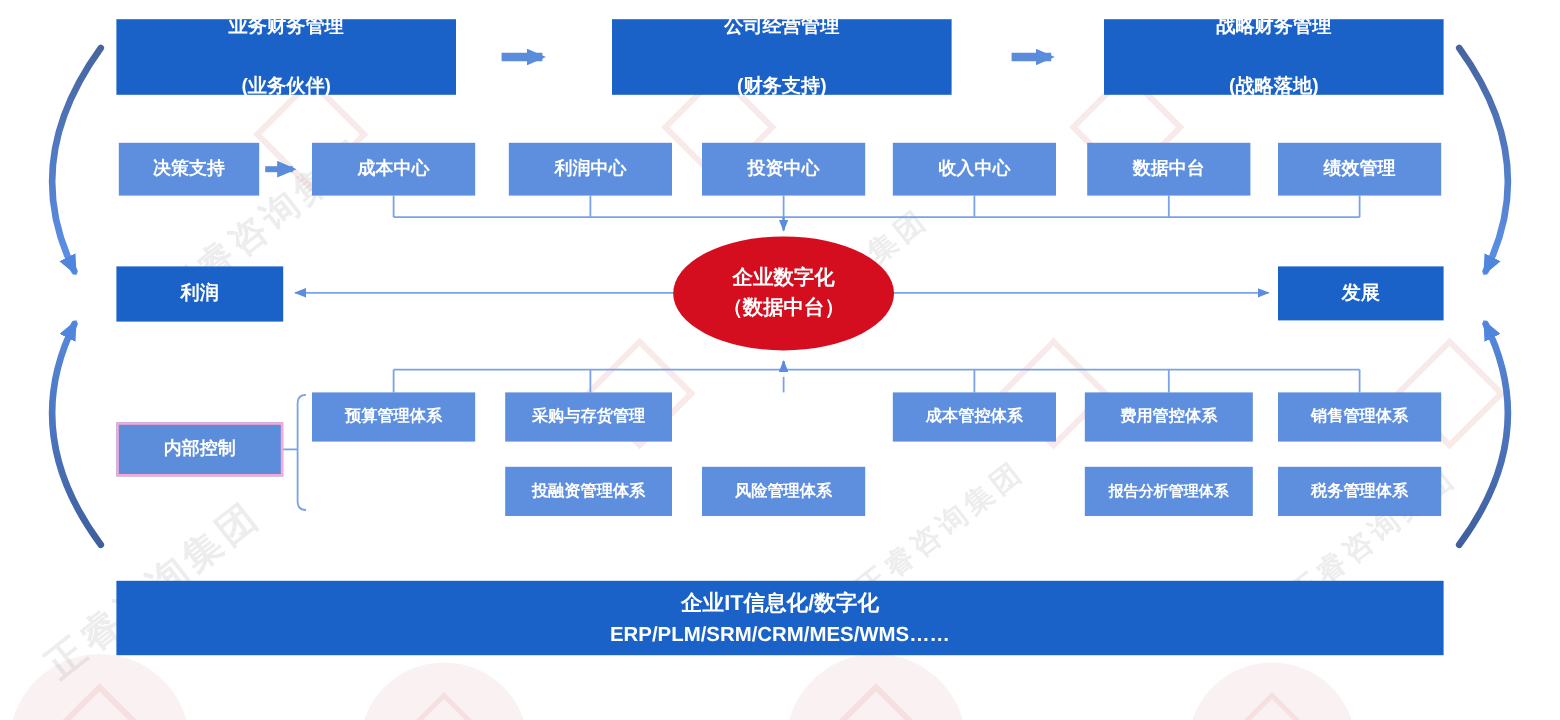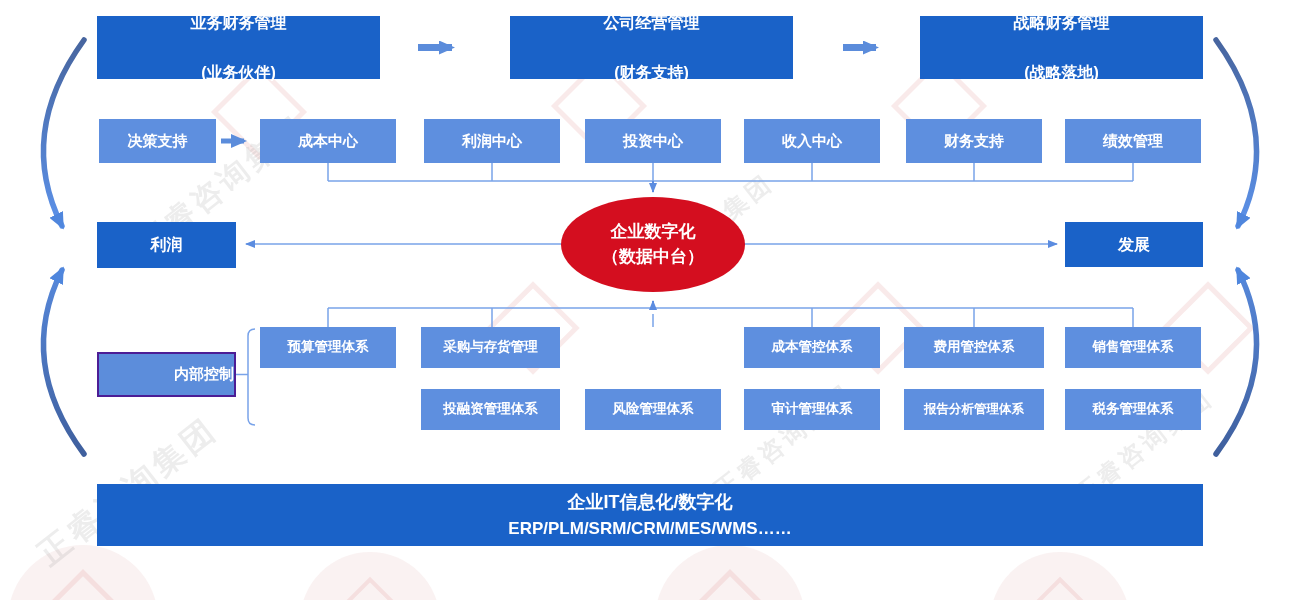--- a/index.html
+++ b/index.html
@@ -15,21 +15,21 @@
   .dark{background:#1a62c8;}
   .light{background:#5e8fdf;}
   .top-box{font-size:16px;gap:28px;}
   .mid-box{font-size:15px;}
   .grid-box{font-size:13.5px;}
   .hub{
     position:absolute;border-radius:50%;background:#d40e1f;color:#fff;
     display:flex;flex-direction:column;align-items:center;justify-content:center;
     font-weight:bold;font-size:17px;text-align:center;line-height:1.45;
   }
-  .ic-box{background:#5c8ddb;border:2px solid #4c1d95;font-size:15px;align-items:flex-end;}
+  .ic-box{background:#5c8ddb;border:2px solid #f9a8d4;font-size:15px;}
   .it-bar{font-size:18px;line-height:1.5;}
   .it-bar .sub{font-size:17px;font-weight:bold;}
   svg.connector-layer{position:absolute;left:0;top:0;z-index:2;}
   .box,.hub{z-index:3;}
   
   .wm{position:absolute;z-index:1;pointer-events:none;}
   .wm-circle{border-radius:50%;background:rgba(219,155,155,0.13);
     display:flex;align-items:center;justify-content:center;}
   .wm-diamond{border:5px solid rgba(219,140,140,0.18);transform:rotate(45deg);}
   .wm-diamond.inner{border-width:4px;}
@@ -152,21 +152,21 @@
   <div class="box light mid-box" style="left:424px;top:119px;width:136px;height:44px;">
     <span>利润中心</span>
   </div>
   <div class="box light mid-box" style="left:585px;top:119px;width:136px;height:44px;">
     <span>投资中心</span>
   </div>
   <div class="box light mid-box" style="left:744px;top:119px;width:136px;height:44px;">
     <span>收入中心</span>
   </div>
   <div class="box light mid-box" style="left:906px;top:119px;width:136px;height:44px;">
-    <span>财务支持</span>
+    <span>数据中台</span>
   </div>
   <div class="box light mid-box" style="left:1065px;top:119px;width:136px;height:44px;">
     <span>绩效管理</span>
   </div>
 
   <div class="box dark" style="left:97px;top:222px;width:139px;height:46px;font-size:16px;">
     <span>利润</span>
   </div>
   <div class="hub" style="left:561px;top:197px;width:184px;height:95px;">
     <span>企业数字化</span>
@@ -195,23 +195,20 @@
   <div class="box light grid-box" style="left:1065px;top:327px;width:136px;height:41px;">
     <span>销售管理体系</span>
   </div>
 
   <div class="box light grid-box" style="left:421px;top:389px;width:139px;height:41px;">
     <span>投融资管理体系</span>
   </div>
   <div class="box light grid-box" style="left:585px;top:389px;width:136px;height:41px;">
     <span>风险管理体系</span>
   </div>
-  <div class="box light grid-box" style="left:744px;top:389px;width:136px;height:41px;">
-    <span>审计管理体系</span>
-  </div>
   <div class="box light grid-box" style="left:904px;top:389px;width:140px;height:41px;font-size:12.5px;">
     <span>报告分析管理体系</span>
   </div>
   <div class="box light grid-box" style="left:1065px;top:389px;width:136px;height:41px;">
     <span>税务管理体系</span>
   </div>
 
   <div class="box dark it-bar" style="left:97px;top:484px;width:1106px;height:62px;">
     <span>企业IT信息化/数字化</span>
     <span class="sub">ERP/PLM/SRM/CRM/MES/WMS……</span>

